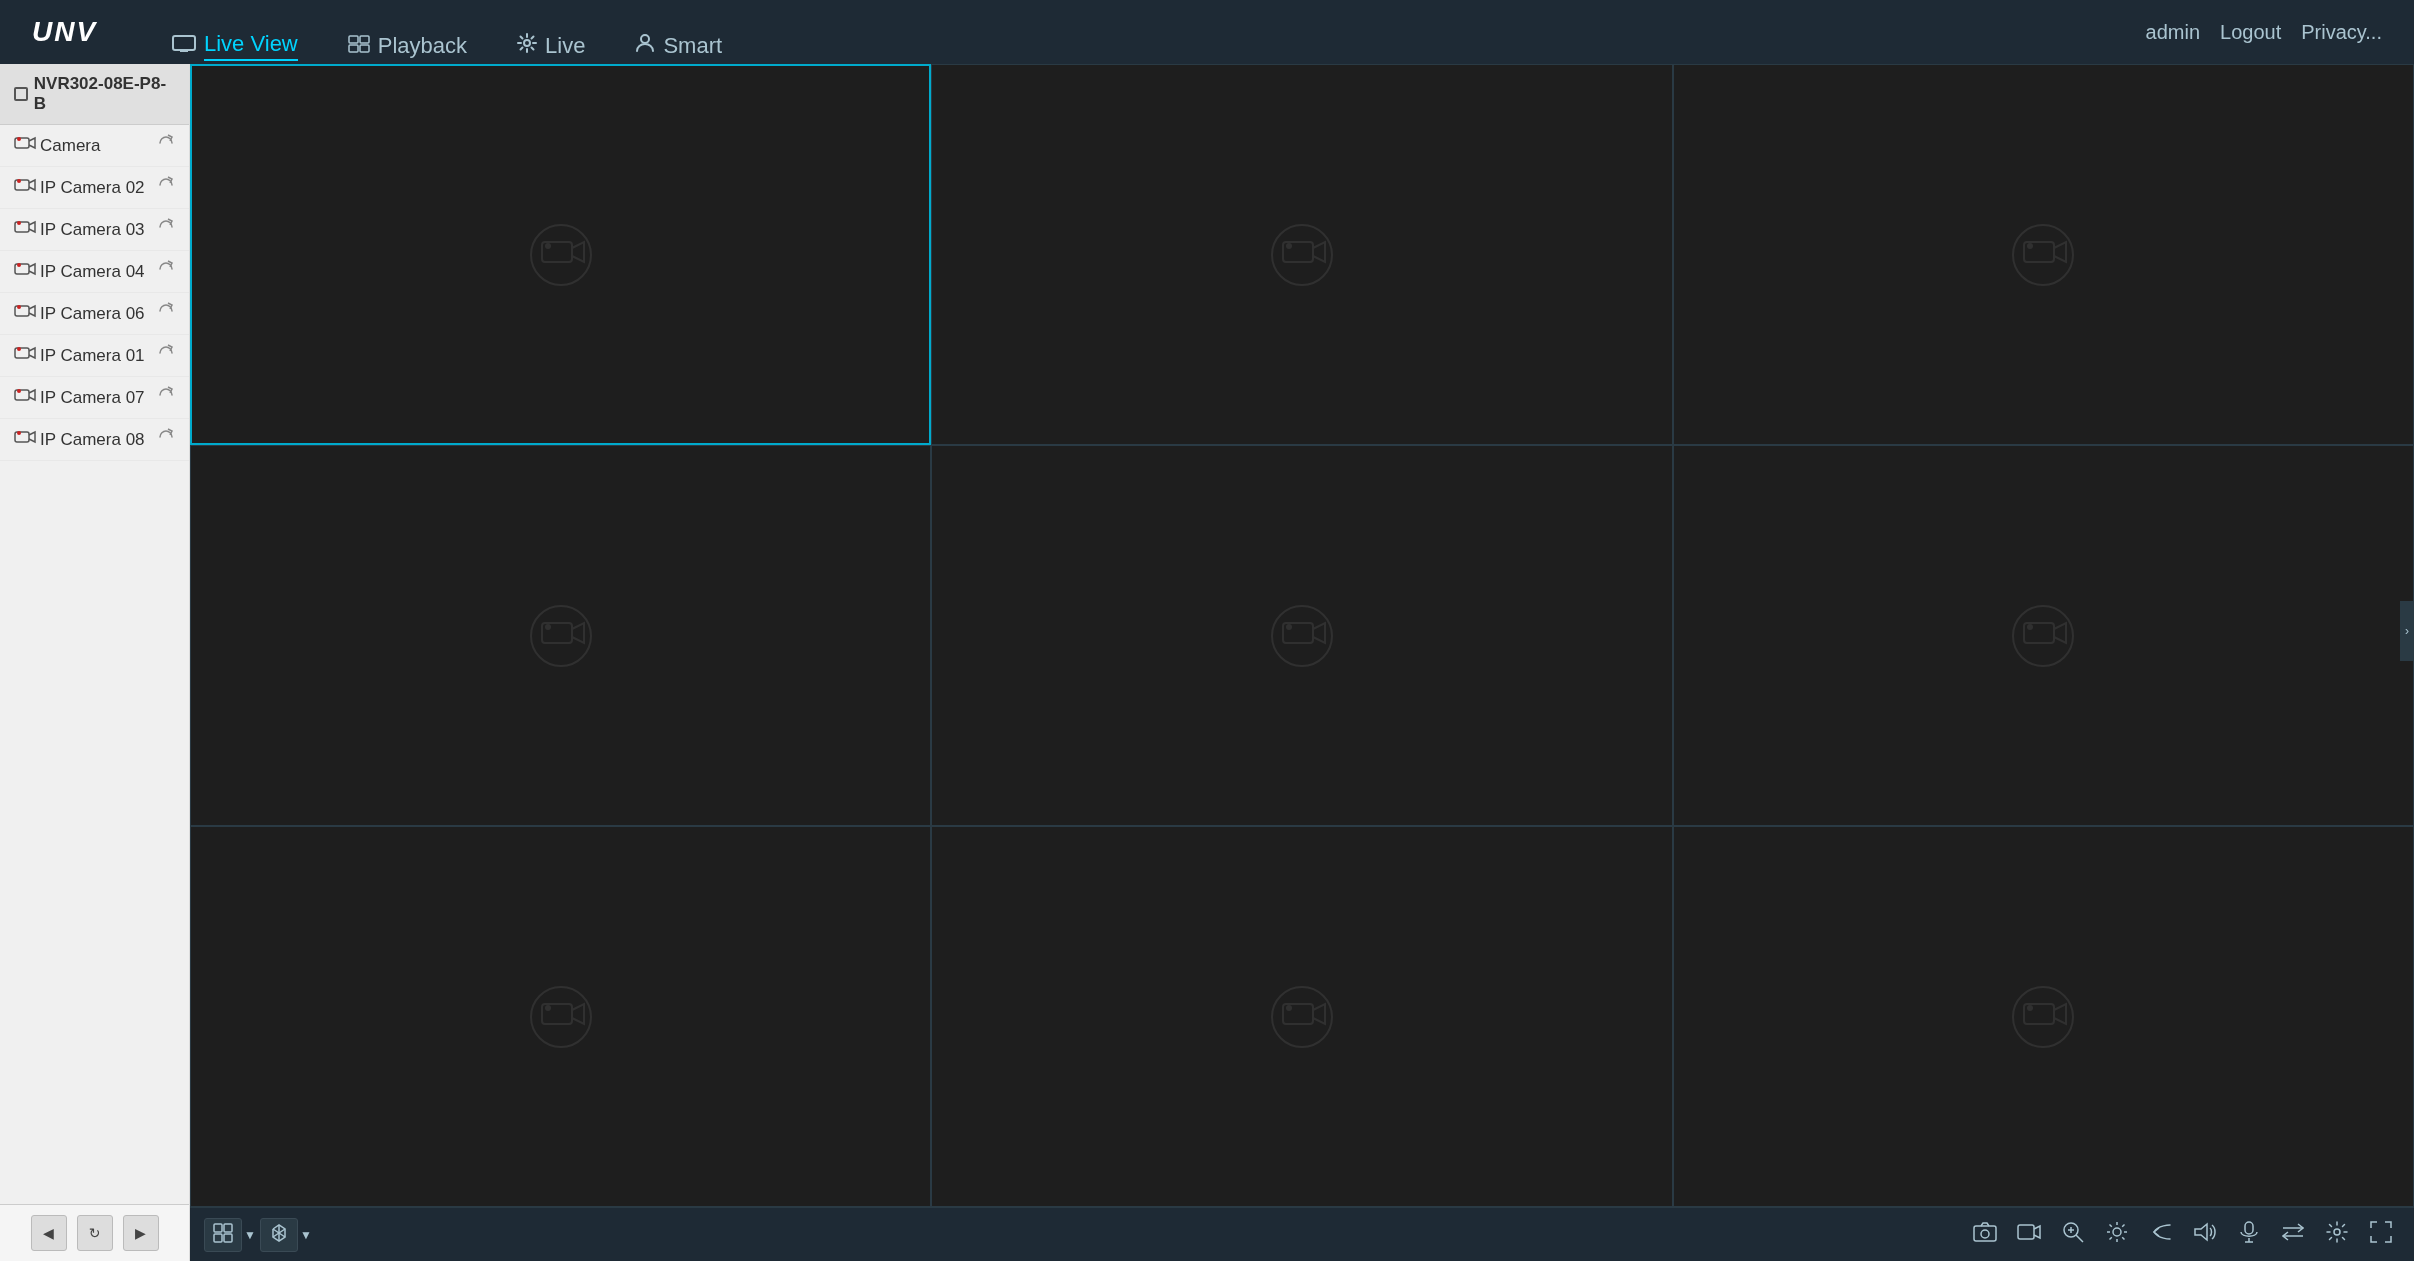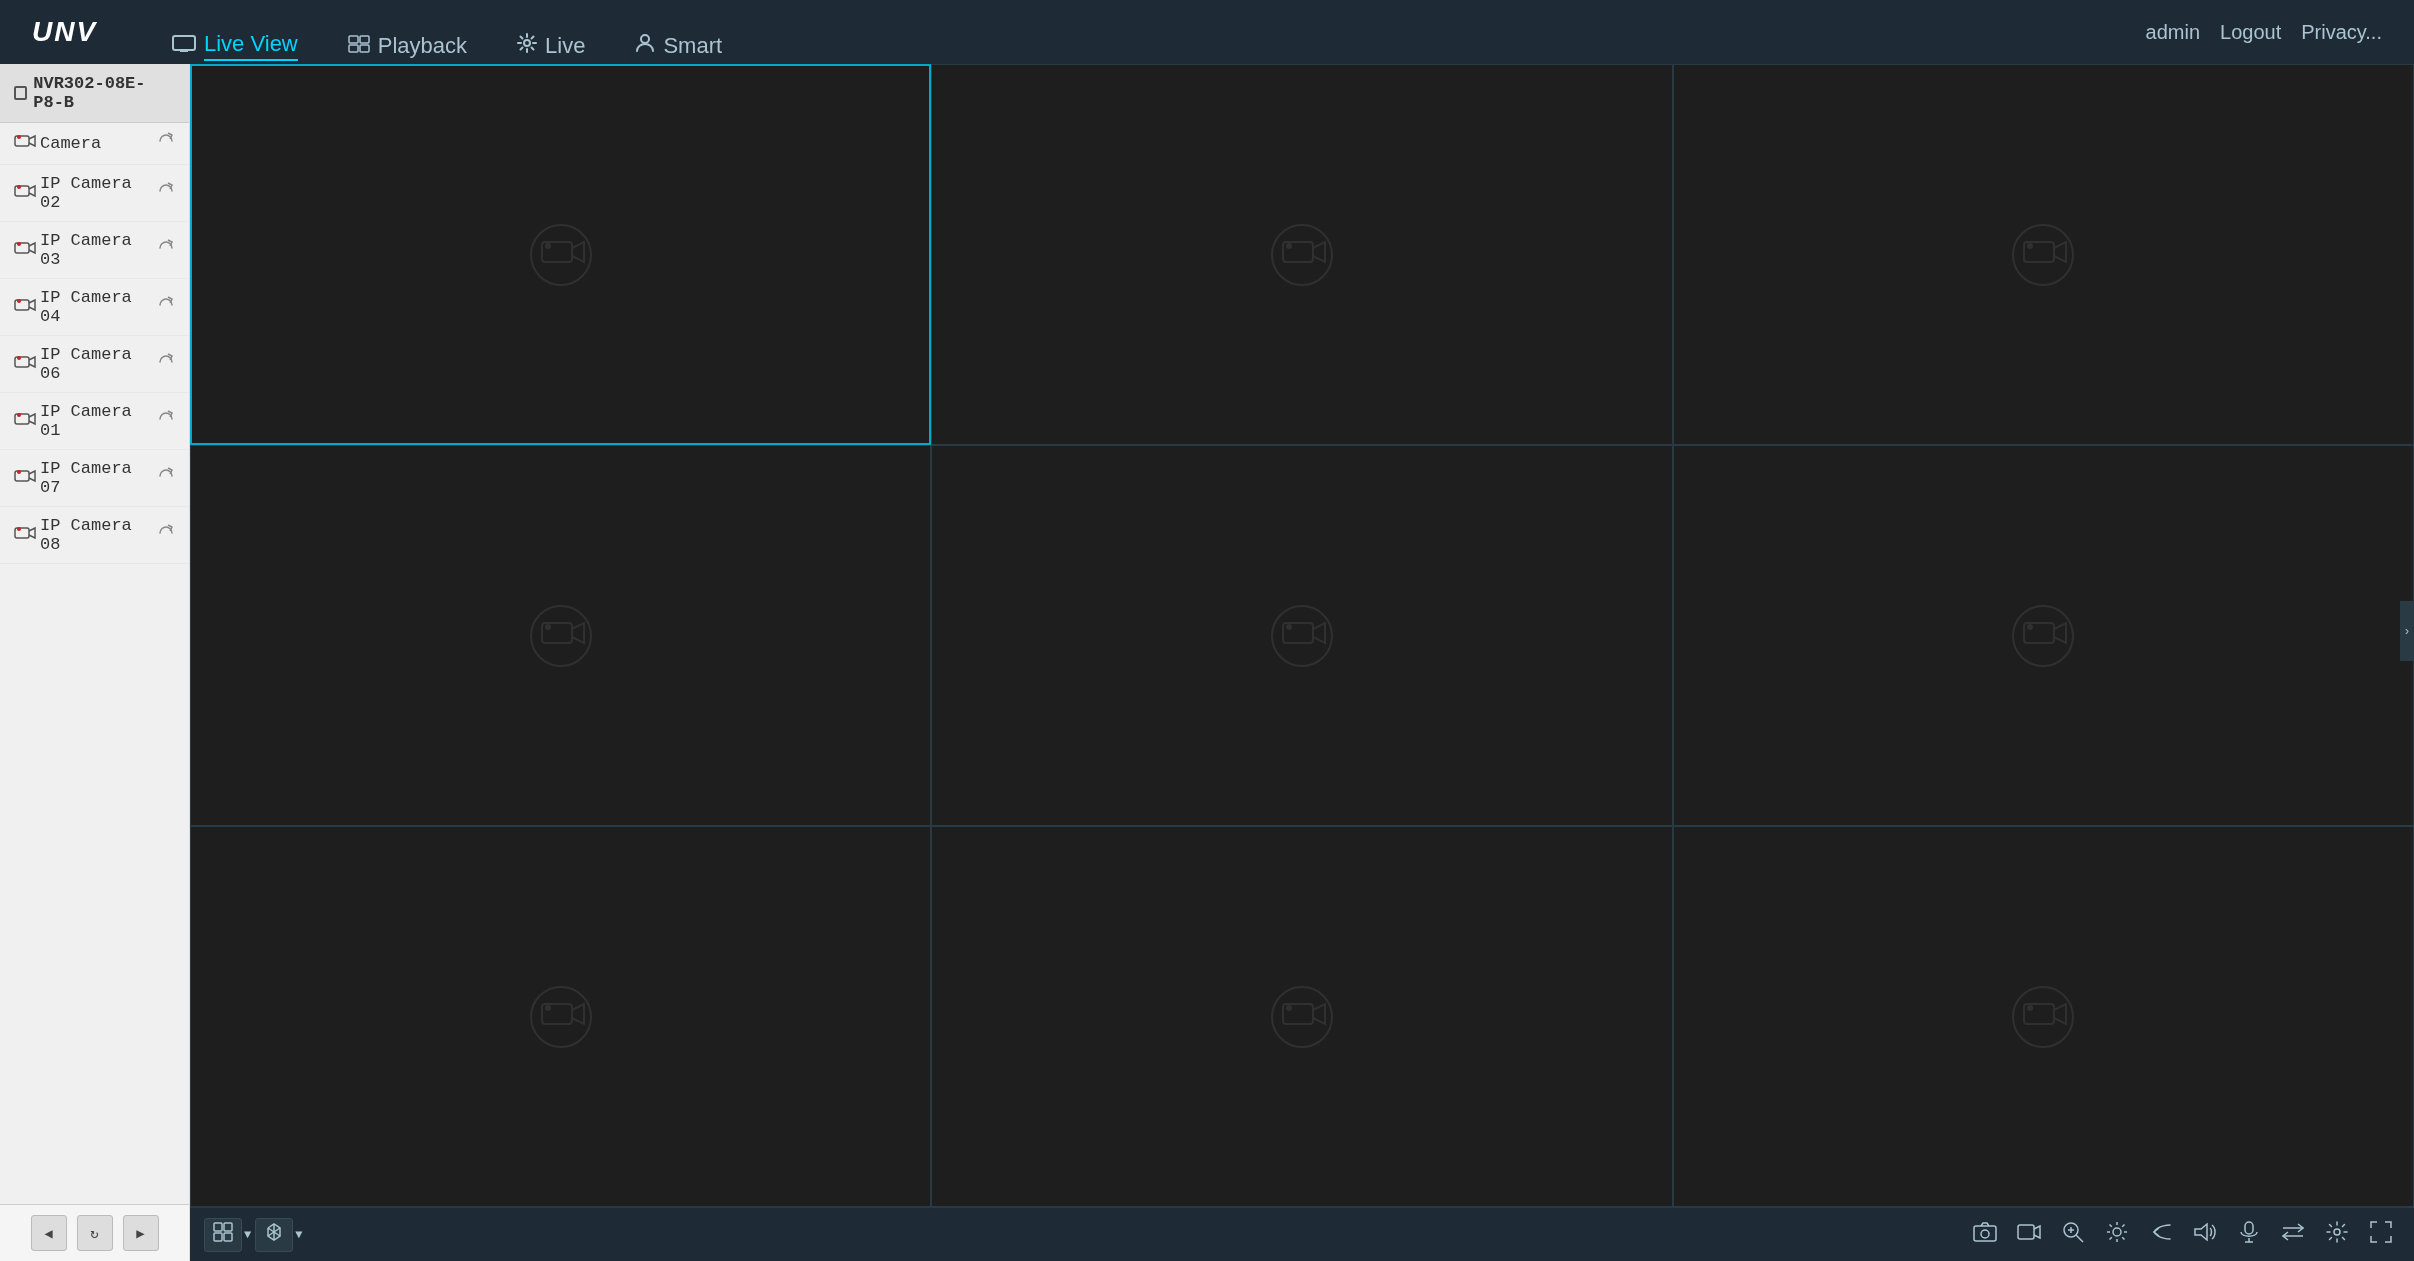--- a/index.html
+++ b/index.html
@@ -53,21 +53,20 @@
       font-size: 20px;
       color: #aac4d0;
     }
     .nav-right a { color: #aac4d0; text-decoration: none; cursor: pointer; }
 
     
     .main-layout {
       display: flex;
       width: 100%;
       height: calc(1261px - 64px);
-      font-family: Liberation Mono, monospace;
     }
 
     
     .sidebar {
       width: 190px;
       min-width: 190px;
       background: #f0f0f0;
       border-right: 1px solid #ddd;
       display: flex;
       flex-direction: column;

